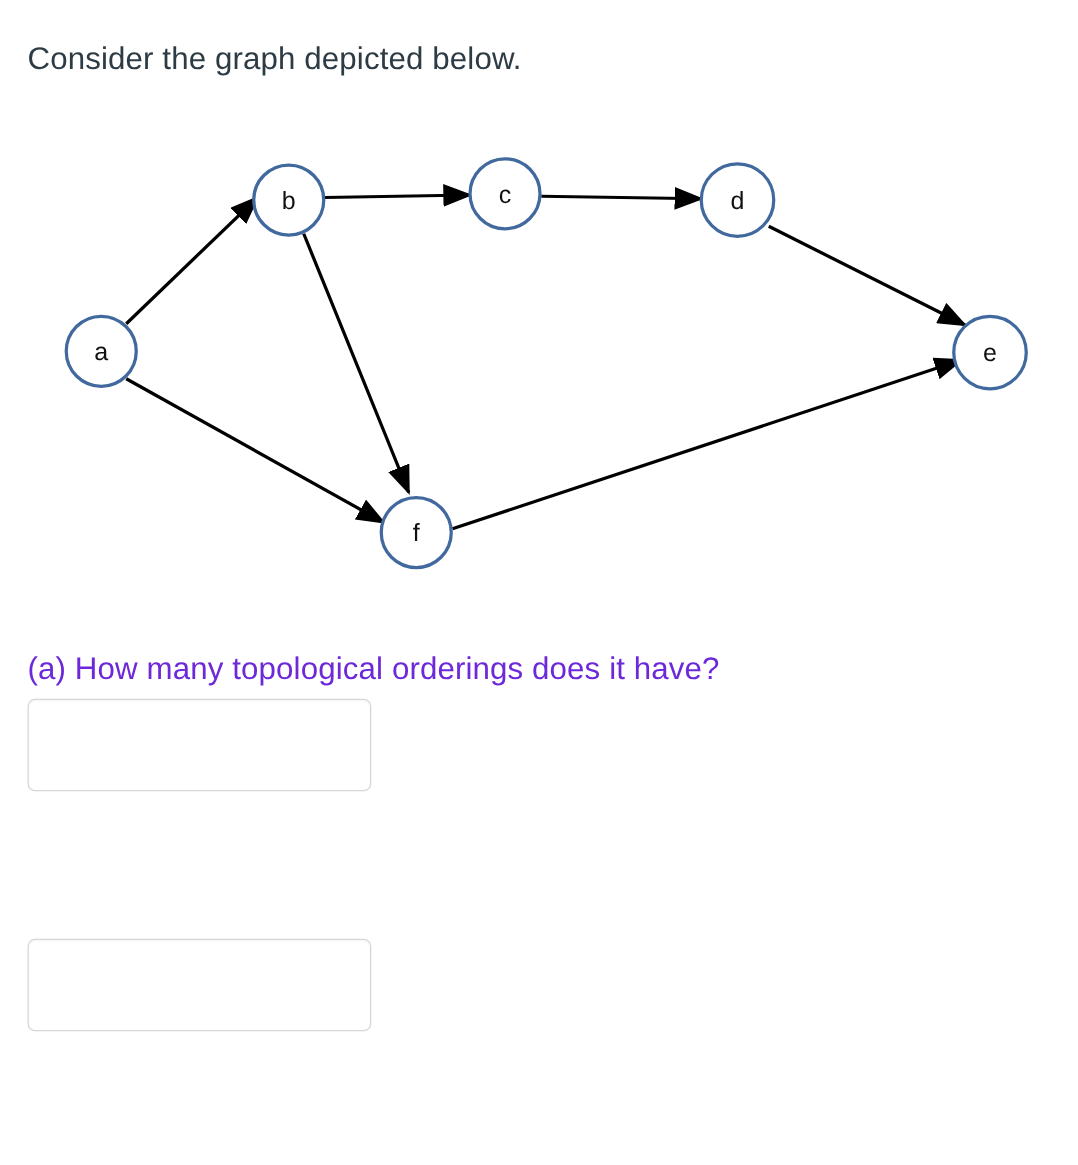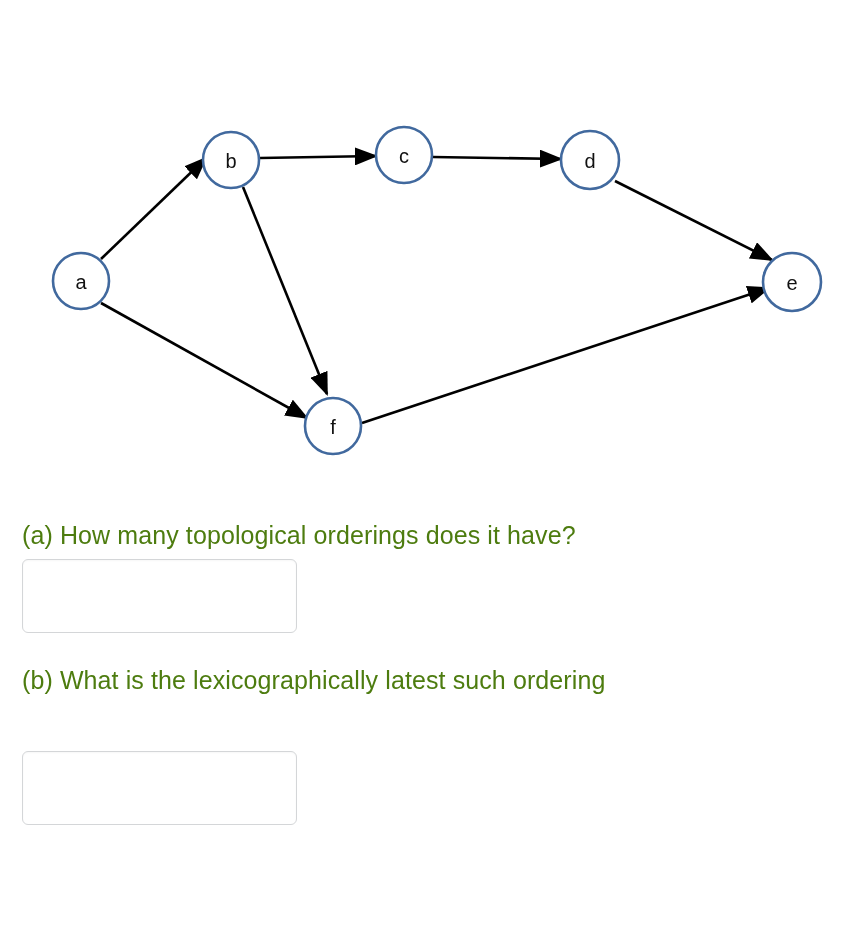--- a/index.html
+++ b/index.html
@@ -45,21 +45,21 @@
     font-family: "Liberation Sans", sans-serif;
     font-size: 20px;
     fill: #111111;
     text-anchor: middle;
     dominant-baseline: central;
   }
   .question {
     position: absolute;
     font-size: 25px;
     line-height: 46px;
-    color: #4d7c0f;
+    color: #6d28d9;
     letter-spacing: 0.1px;
   }
   .q-a {
     left: 22px;
     top: 512px;
     width: 820px;
   }
   .q-b {
     left: 22px;
     top: 657px;
@@ -87,20 +87,21 @@
   }
   .answer-box::placeholder { color: #9aa0a6; }
   .box-a { top: 559px; }
   .box-b { top: 751px; }
 </style>
 </head>
 <body>
 
 <div class="page">
 
+  <div class="prompt">Consider the graph depicted below.</div>
 
   <div class="graph-wrap">
     <svg class="graph-svg" width="862" height="390" viewBox="0 0 862 390">
       <defs>
         <marker id="arrowhead" markerWidth="9" markerHeight="7" refX="8.2" refY="3.5" orient="auto" markerUnits="strokeWidth">
           <polygon points="0 0, 9 3.5, 0 7" fill="#000000"></polygon>
         </marker>
       </defs>
 
       <g>
@@ -146,18 +147,17 @@
         </g>
       </g>
     </svg>
   </div>
 
   <div class="question q-a">(a) How many topological orderings does it have?</div>
 
   <textarea class="answer-box box-a" placeholder="" style=""></textarea>
 
   <div class="question q-b">
-    <span class="line1">(b) What is the lexicographically latest such ordering</span>
   </div>
 
   <textarea class="answer-box box-b" placeholder="" style=""></textarea>
 
 </div>
 
 </body></html>

